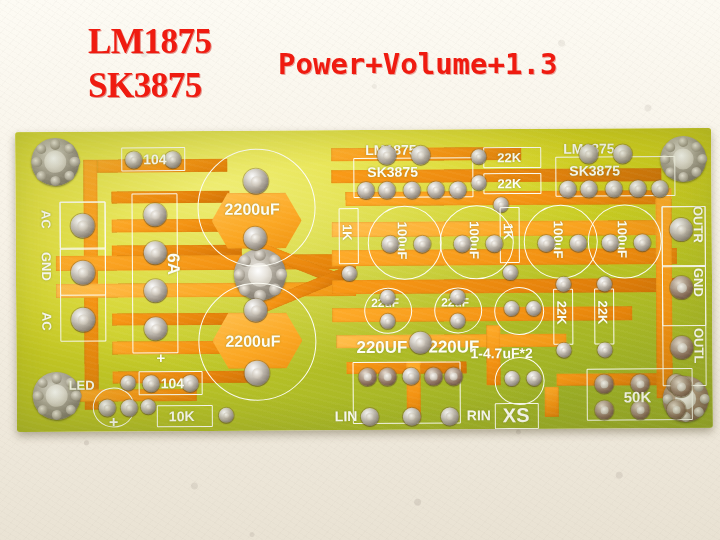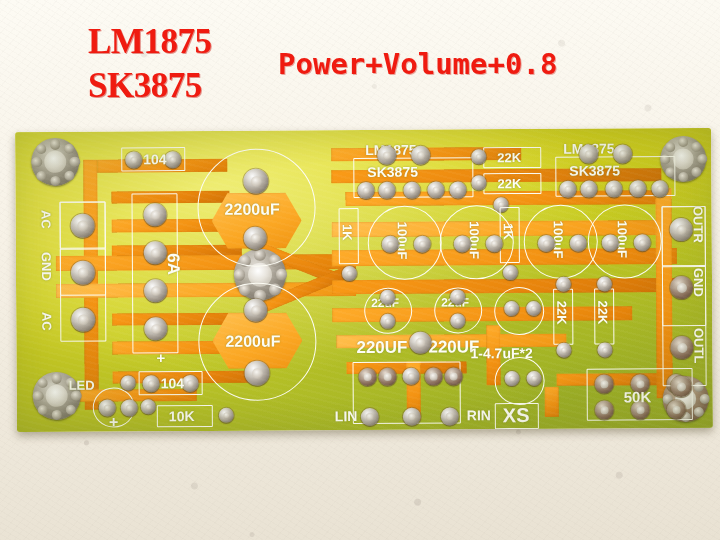--- a/index.html
+++ b/index.html
@@ -104,21 +104,21 @@
         background:radial-gradient(circle at 40% 35%,#efeae1,#9d9689 70%,#6b6457);}
   .mhole.brown{background:radial-gradient(circle at 40% 32%,#cfc0ad 0%,#ab937c 35%,#7e6350 70%,#5a4334 100%);}
 </style>
 </head>
 <body>
 
 <div id="backdrop"></div>
 
 <div class="title-block" id="t-lm">LM1875</div>
 <div class="title-block" id="t-sk">SK3875</div>
-<div class="title-block" id="t-pv">Power+Volume+0.8</div>
+<div class="title-block" id="t-pv">Power+Volume+1.3</div>
 
 <div id="board">
 
   <div class="cu" style="left:68px;top:28px;width:14px;height:250px;"></div>
   <div class="cu" style="left:82px;top:28px;width:130px;height:13px;"></div>
   <div class="cu d" style="left:96px;top:60px;width:118px;height:12px;"></div>
   <div class="cu" style="left:96px;top:88px;width:120px;height:13px;"></div>
   <div class="cu d" style="left:96px;top:114px;width:130px;height:12px;"></div>
   <div class="cu" style="left:40px;top:124px;width:300px;height:15px;"></div>
   <div class="cu l" style="left:40px;top:152px;width:300px;height:14px;"></div>

